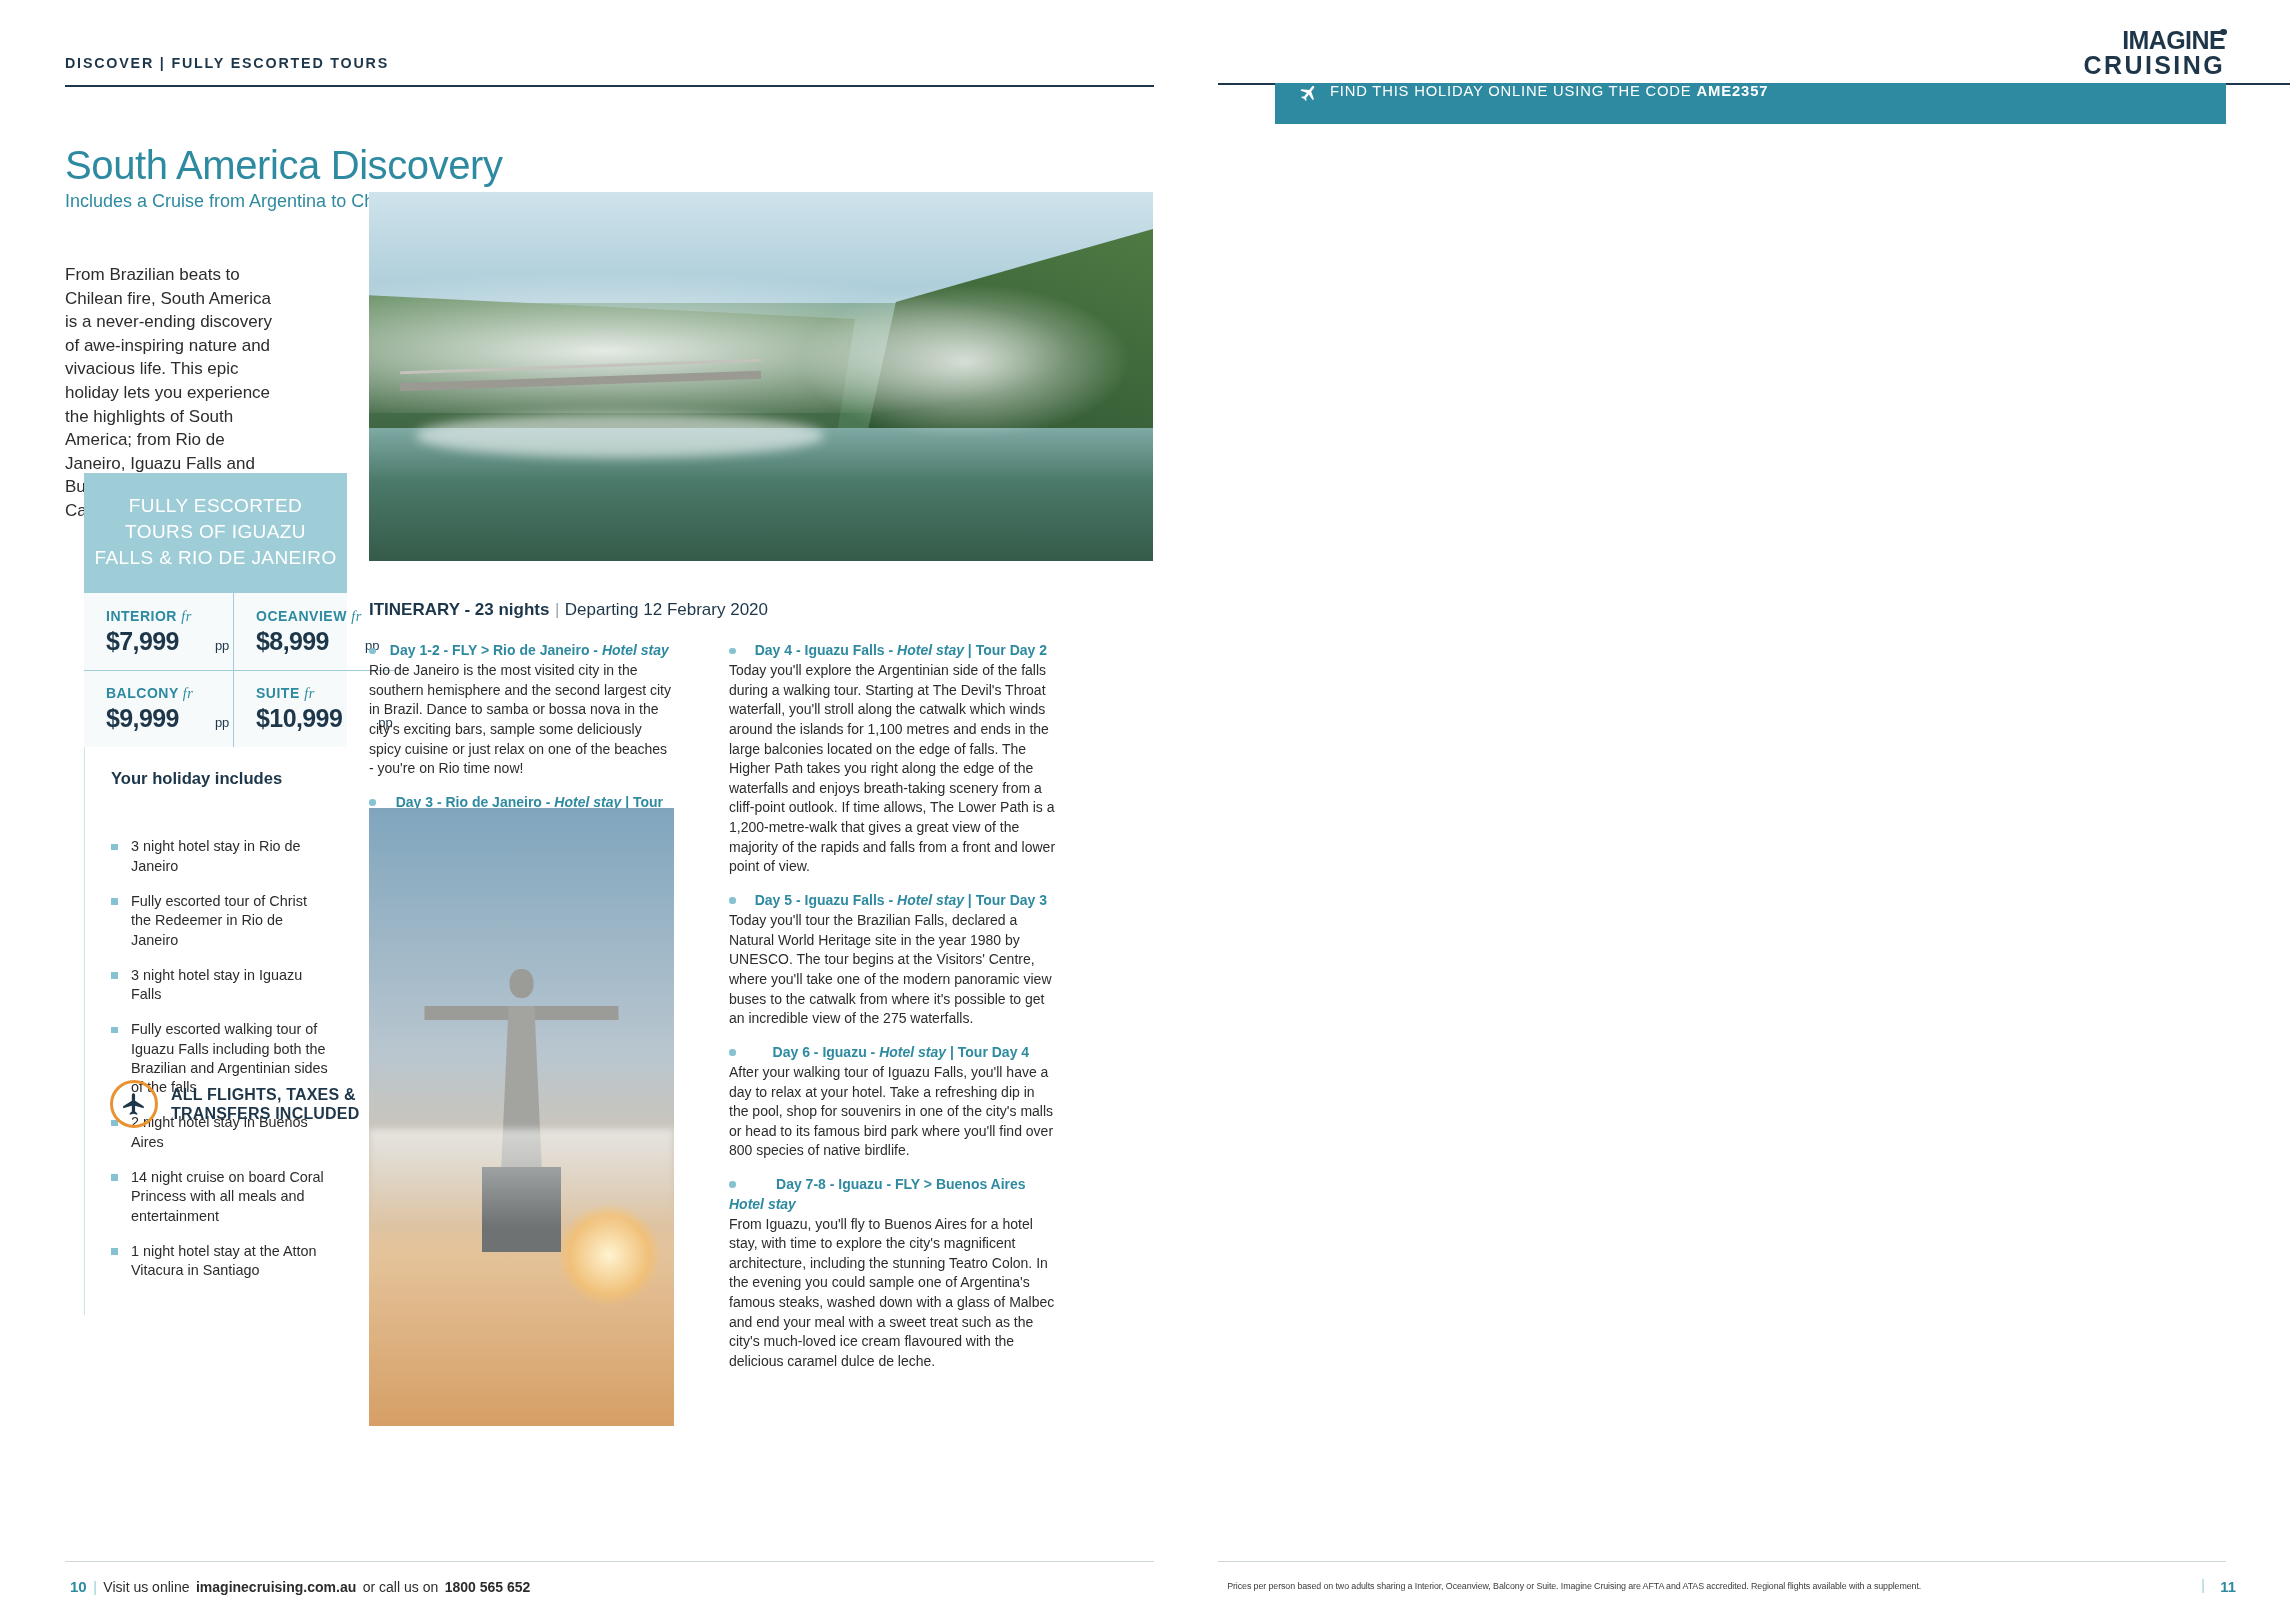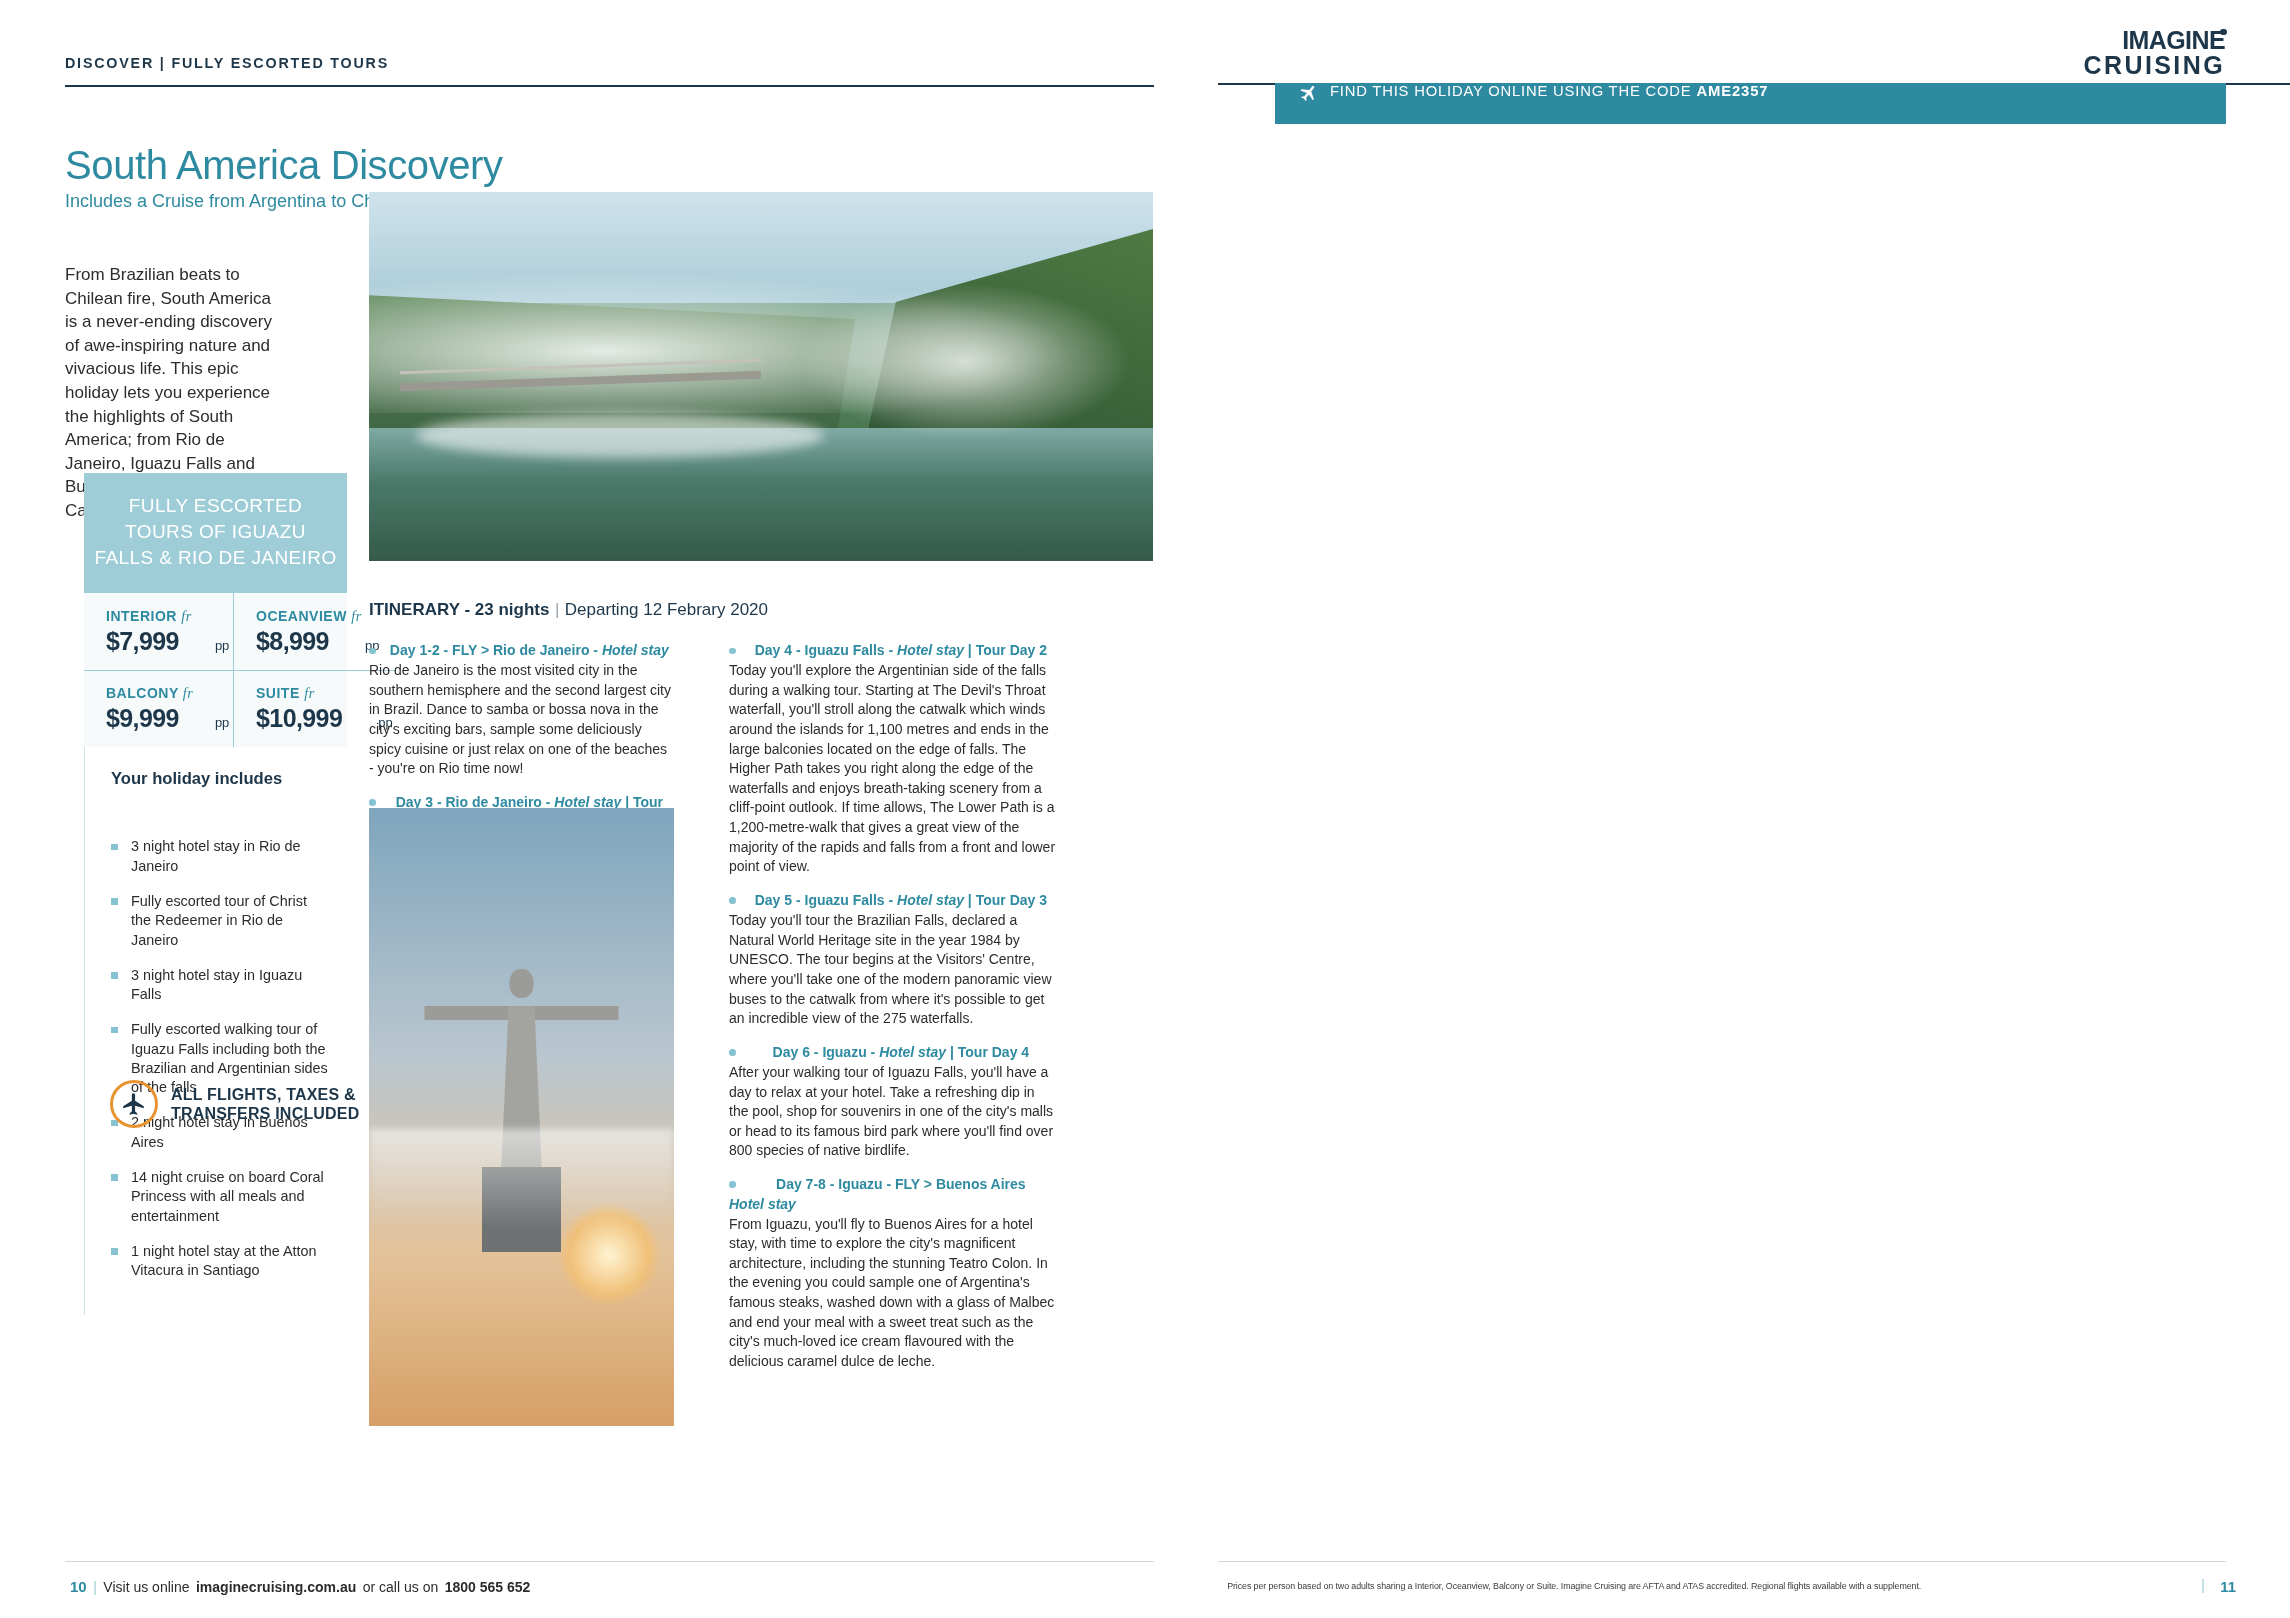--- a/index.html
+++ b/index.html
@@ -265,21 +265,21 @@
       <div class="cloud"></div>
     </div>
 
     <div class="col lcol2">
       <div class="day">
         <div class="day-head"><span>Day 4 - Iguazu Falls - </span><span class="it">Hotel stay</span><span> | Tour Day 2</span></div>
         <div class="day-body">Today you'll explore the Argentinian side of the falls during a walking tour. Starting at The Devil's Throat waterfall, you'll stroll along the catwalk which winds around the islands for 1,100 metres and ends in the large balconies located on the edge of falls. The Higher Path takes you right along the edge of the waterfalls and enjoys breath-taking scenery from a cliff-point outlook. If time allows, The Lower Path is a 1,200-metre-walk that gives a great view of the majority of the rapids and falls from a front and lower point of view.</div>
       </div>
       <div class="day">
         <div class="day-head"><span>Day 5 - Iguazu Falls - </span><span class="it">Hotel stay</span><span> | Tour Day 3</span></div>
-        <div class="day-body">Today you'll tour the Brazilian Falls, declared a Natural World Heritage site in the year 1984 by UNESCO. The tour begins at the Visitors' Centre, where you'll take one of the modern panoramic view buses to the catwalk from where it's possible to get an incredible view of the 275 waterfalls.</div>
+        <div class="day-body">Today you'll tour the Brazilian Falls, declared a Natural World Heritage site in the year 1980 by UNESCO. The tour begins at the Visitors' Centre, where you'll take one of the modern panoramic view buses to the catwalk from where it's possible to get an incredible view of the 275 waterfalls.</div>
       </div>
       <div class="day">
         <div class="day-head"><span>Day 6 - Iguazu - </span><span class="it">Hotel stay</span><span> | Tour Day 4</span></div>
         <div class="day-body">After your walking tour of Iguazu Falls, you'll have a day to relax at your hotel. Take a refreshing dip in the pool, shop for souvenirs in one of the city's malls or head to its famous bird park where you'll find over 800 species of native birdlife.</div>
       </div>
       <div class="day">
         <div class="day-head"><span>Day 7-8 - Iguazu - FLY &gt; Buenos Aires</span></div>
         <div class="day-sub"><span class="it">Hotel stay</span></div>
         <div class="day-body">From Iguazu, you'll fly to Buenos Aires for a hotel stay, with time to explore the city's magnificent architecture, including the stunning Teatro Colon. In the evening you could sample one of Argentina's famous steaks, washed down with a glass of Malbec and end your meal with a sweet treat such as the city's much-loved ice cream flavoured with the delicious caramel dulce de leche.</div>
       </div>

